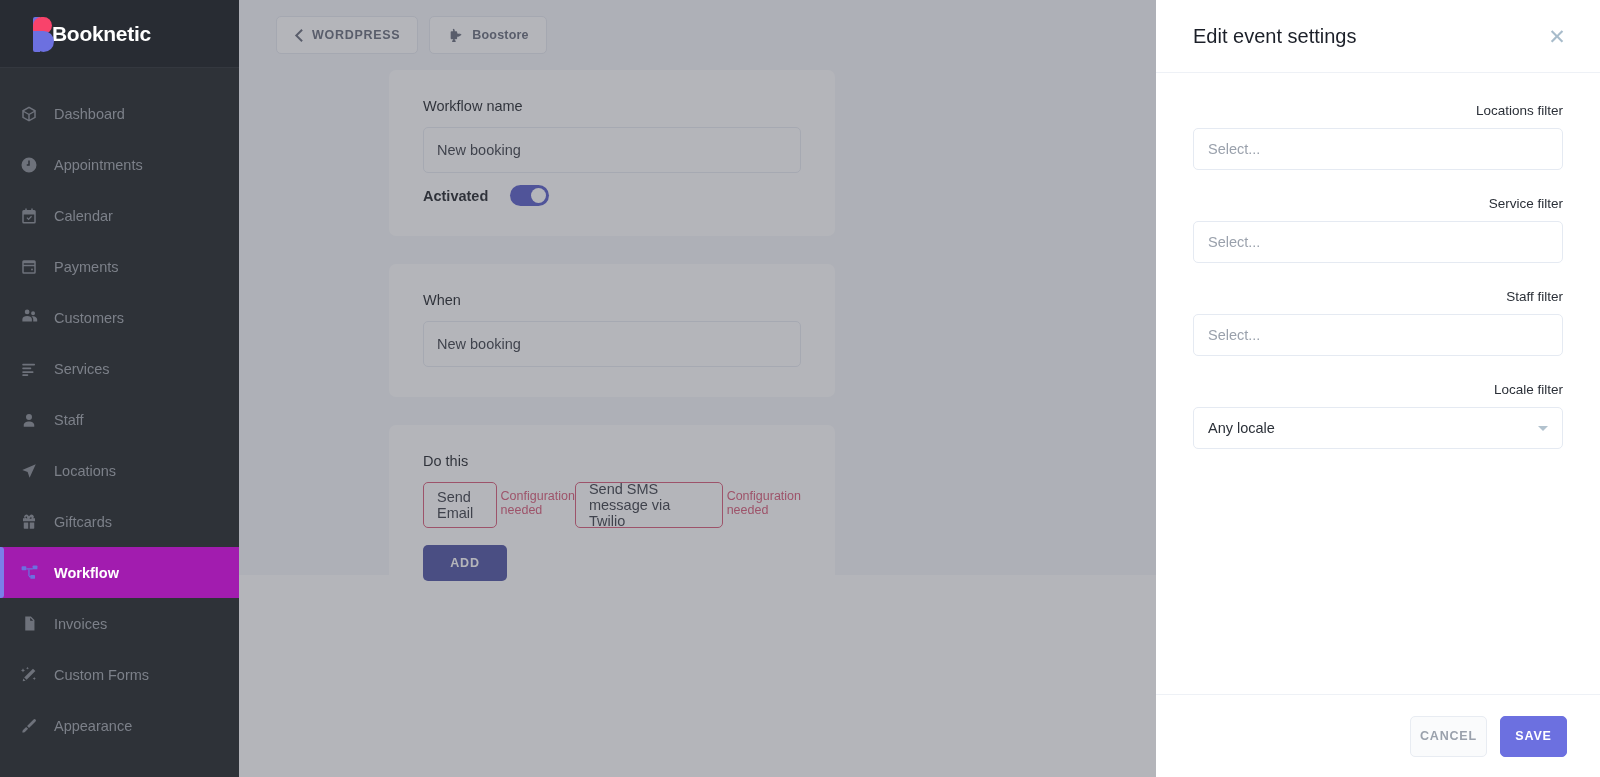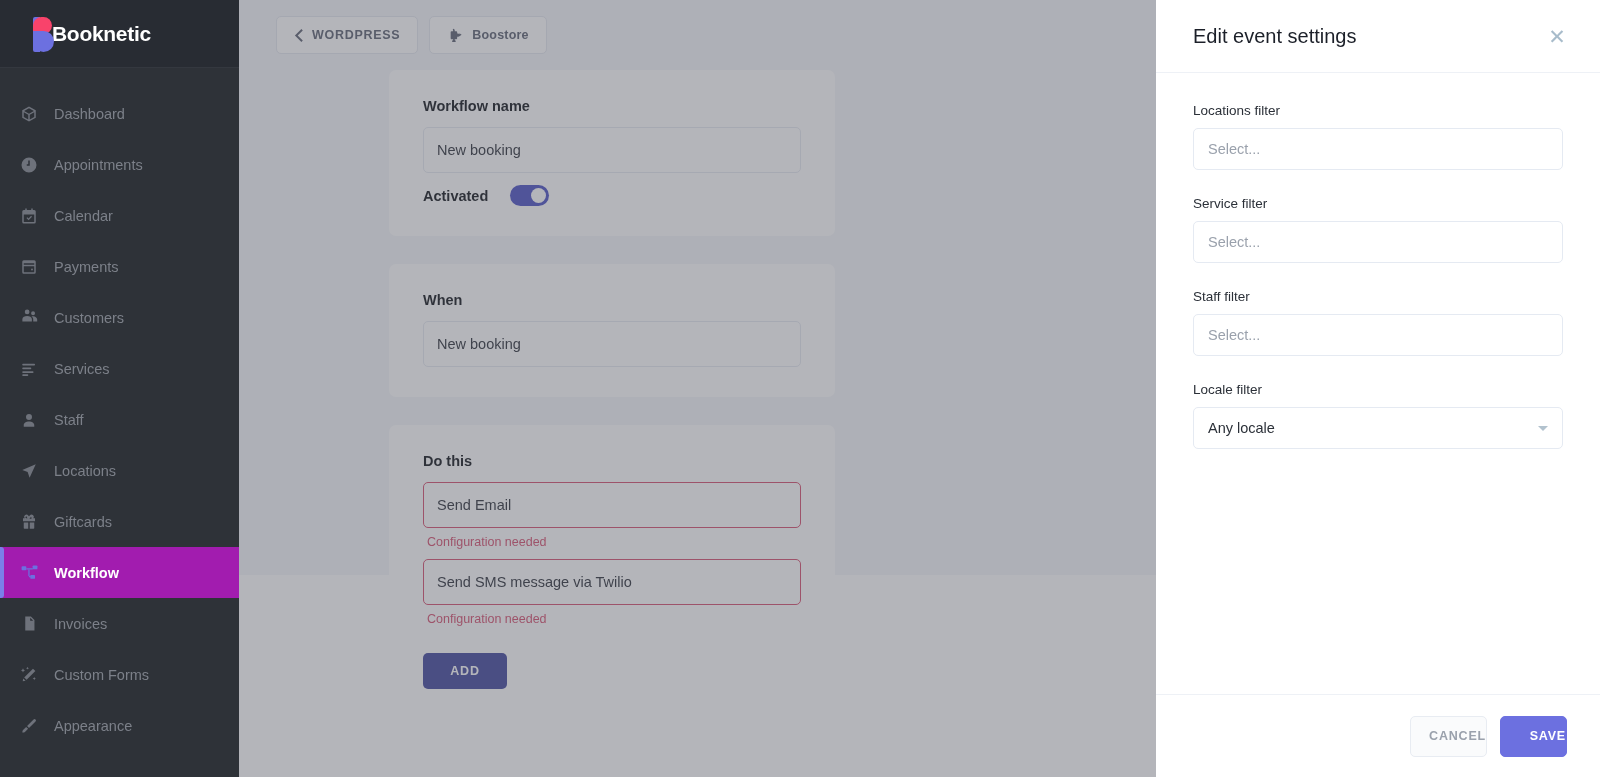--- a/index.html
+++ b/index.html
@@ -139,21 +139,21 @@
     flex-direction: column;
     gap: 28px;
   }
   .card {
     background: #ffffff;
     border-radius: 7px;
     padding: 28px 34px 30px 34px;
   }
   .card-label {
     font-size: 14.5px;
-    font-weight: bold;
+    font-weight: normal;
     color: #0d1117;
     margin-bottom: 13px;
   }
   .field-box {
     height: 46px;
     border: 1px solid #e6eaf1;
     border-radius: 5px;
     display: flex;
     align-items: center;
     padding: 0 13px;
@@ -199,21 +199,21 @@
     background: #3f449b;
     color: #fff;
     font-size: 12.5px;
     font-weight: bold;
     letter-spacing: 0.8px;
     border: none;
     border-radius: 5px;
     cursor: pointer;
     font-family: "Liberation Sans", sans-serif;
   }
-  .do-list { display: flex; flex-direction: column; }
+  .do-list { display: flex; flex-direction: row; }
 
   
   #dimmer {
     position: absolute;
     left: 239px; top: 0;
     width: 1361px; height: 777px;
     background: rgba(88, 92, 101, 0.45);
     z-index: 20;
   }
 
@@ -248,21 +248,21 @@
     cursor: pointer;
     color: #a8bccb;
     font-size: 21px;
     line-height: 1;
   }
   #panel-body {
     flex: 1;
     padding: 30px 37px 0 37px;
     overflow-y: auto;
   }
-  .form-group { margin-bottom: 26px; }
+  .form-group { margin-bottom: 26px; text-align: right; }
   .form-label {
     display: block;
     font-size: 13.5px;
     color: #2b3038;
     margin-bottom: 10px;
   }
   .form-select {
     height: 42px;
     border: 1px solid #e5eaf2;
     border-radius: 5px;
@@ -295,21 +295,20 @@
     padding-right: 33px;
   }
   .pf-btn {
     height: 41px;
     border-radius: 5px;
     font-size: 12.5px;
     font-weight: bold;
     letter-spacing: 0.8px;
     cursor: pointer;
     font-family: "Liberation Sans", sans-serif;
-    text-align: right;
   }
   .pf-btn.cancel {
     width: 77px;
     background: #fafbfc;
     border: 1px solid #e8ecf2;
     color: #9aa1ac;
   }
   .pf-btn.save {
     width: 67px;
     background: #6c70e0;

